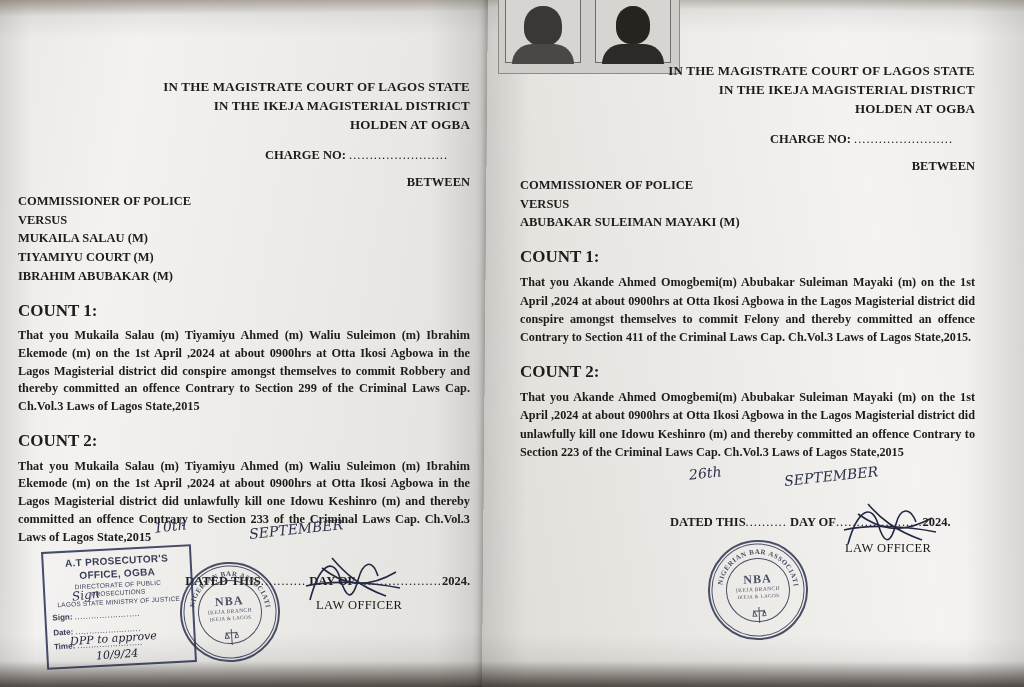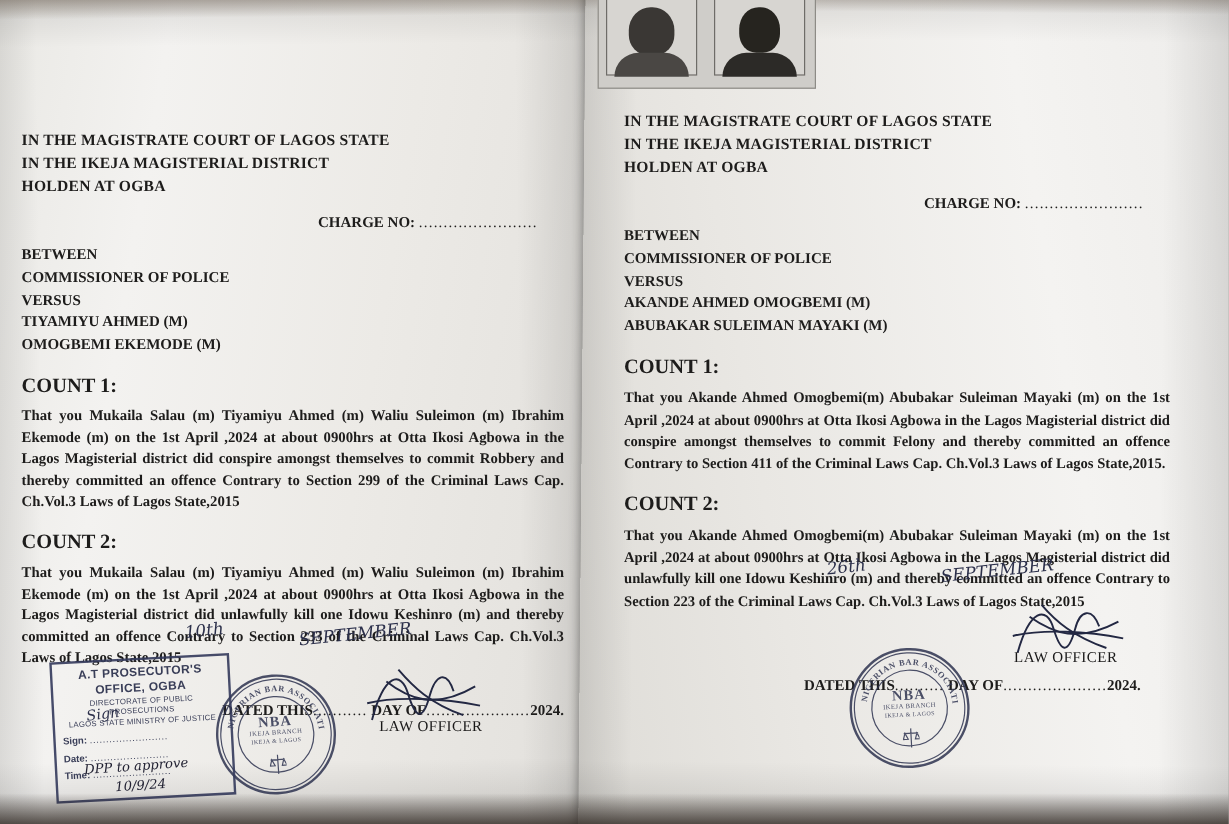--- a/index.html
+++ b/index.html
@@ -70,25 +70,25 @@
   
   .doc{
     position:absolute;
     color:#1d1c1b;
     font-size:12.5px;
     line-height:1.32;
   }
   .doc-left{left:18px;top:78px;width:452px;}
   .doc-right{left:36px;top:62px;width:470px;}
 
-  .center{text-align:left;margin-top:30px;}
+  .center{text-align:right;}
   .court-head{font-size:13px;line-height:1.45;font-weight:700;letter-spacing:.2px;}
   .chargeno{text-align:right;margin-top:12px;font-weight:700;font-size:12.5px;padding-right:22px;}
   .chargeno .dots{font-weight:400;letter-spacing:1px;}
-  .between{margin-top:10px;text-align:left;font-weight:700;line-height:1.5;font-size:12.5px;}
+  .between{margin-top:10px;text-align:right;font-weight:700;line-height:1.5;font-size:12.5px;}
   .parties{font-weight:700;line-height:1.5;font-size:12.5px;}
 
   .count-label{
     font-weight:700;margin-top:14px;display:block;font-size:17px;
   }
   .count-body{
     margin-top:5px;text-align:justify;font-weight:700;font-size:12.3px;line-height:1.45;
   }
   .doc-right .count-body{font-weight:700;font-size:12.2px;line-height:1.5;}
 
@@ -199,22 +199,23 @@
 
     <div class="chargeno">
       <span>CHARGE NO:</span>
       <span class="dots">........................</span>
     </div>
 
     <div class="between">BETWEEN</div>
     <div class="parties">
       <div>COMMISSIONER OF POLICE</div>
       <div>VERSUS</div>
-      <div>TIYAMIYU AHMED (M)</div>
-      <div>OMOGBEMI EKEMODE  (M)</div>
+      <div>MUKAILA SALAU (M)</div>
+      <div>TIYAMIYU COURT (M)</div>
+      <div>IBRAHIM ABUBAKAR  (M)</div>
     </div>
 
     <span class="count-label">COUNT 1:</span>
     <div class="count-body">That you Mukaila Salau (m) Tiyamiyu Ahmed (m) Waliu Suleimon (m) Ibrahim Ekemode (m) on the 1st April ,2024 at about 0900hrs at Otta Ikosi Agbowa in the Lagos Magisterial district did conspire amongst themselves to commit Robbery and thereby committed an offence Contrary to Section 299 of the Criminal Laws Cap. Ch.Vol.3 Laws of Lagos State,2015</div>
 
     <span class="count-label">COUNT 2:</span>
     <div class="count-body">That you Mukaila Salau (m) Tiyamiyu Ahmed (m) Waliu Suleimon (m) Ibrahim Ekemode (m) on the 1st April ,2024 at about 0900hrs at Otta Ikosi Agbowa in the Lagos Magisterial district did unlawfully kill one Idowu Keshinro (m) and thereby committed an offence Contrary to Section 233 of the Criminal Laws Cap. Ch.Vol.3 Laws of Lagos State,2015</div>
 
     <div class="dated">
       <span>DATED THIS</span><span class="dline">...........</span>
@@ -300,21 +301,20 @@
 
     <div class="chargeno">
       <span>CHARGE NO:</span>
       <span class="dots">........................</span>
     </div>
 
     <div class="between">BETWEEN</div>
     <div class="parties">
       <div>COMMISSIONER OF POLICE</div>
       <div>VERSUS</div>
-      <div>AKANDE AHMED OMOGBEMI (M)</div>
       <div>ABUBAKAR SULEIMAN MAYAKI (M)</div>
     </div>
 
     <span class="count-label">COUNT 1:</span>
     <div class="count-body">That you Akande Ahmed Omogbemi(m) Abubakar Suleiman Mayaki (m) on the 1st April ,2024 at about 0900hrs at Otta Ikosi Agbowa in the Lagos Magisterial district did conspire amongst themselves to commit Felony and thereby committed an offence Contrary to Section 411 of the Criminal Laws Cap. Ch.Vol.3 Laws of Lagos State,2015.</div>
 
     <span class="count-label">COUNT 2:</span>
     <div class="count-body">That you Akande Ahmed Omogbemi(m) Abubakar Suleiman Mayaki (m) on the 1st April ,2024 at about 0900hrs at Otta Ikosi Agbowa in the Lagos Magisterial district did unlawfully kill one Idowu Keshinro (m) and thereby committed an offence Contrary to Section 223 of the Criminal Laws Cap. Ch.Vol.3 Laws of Lagos State,2015</div>
 
     <div class="dated">

